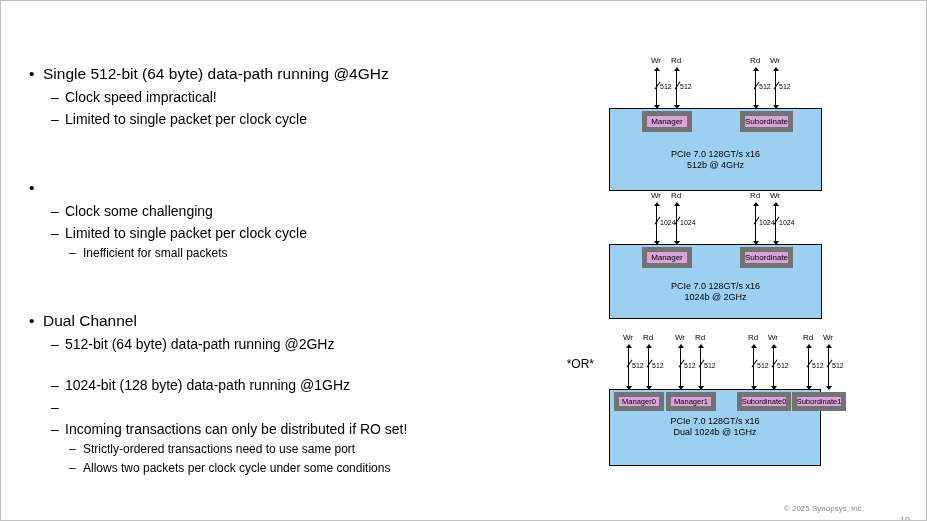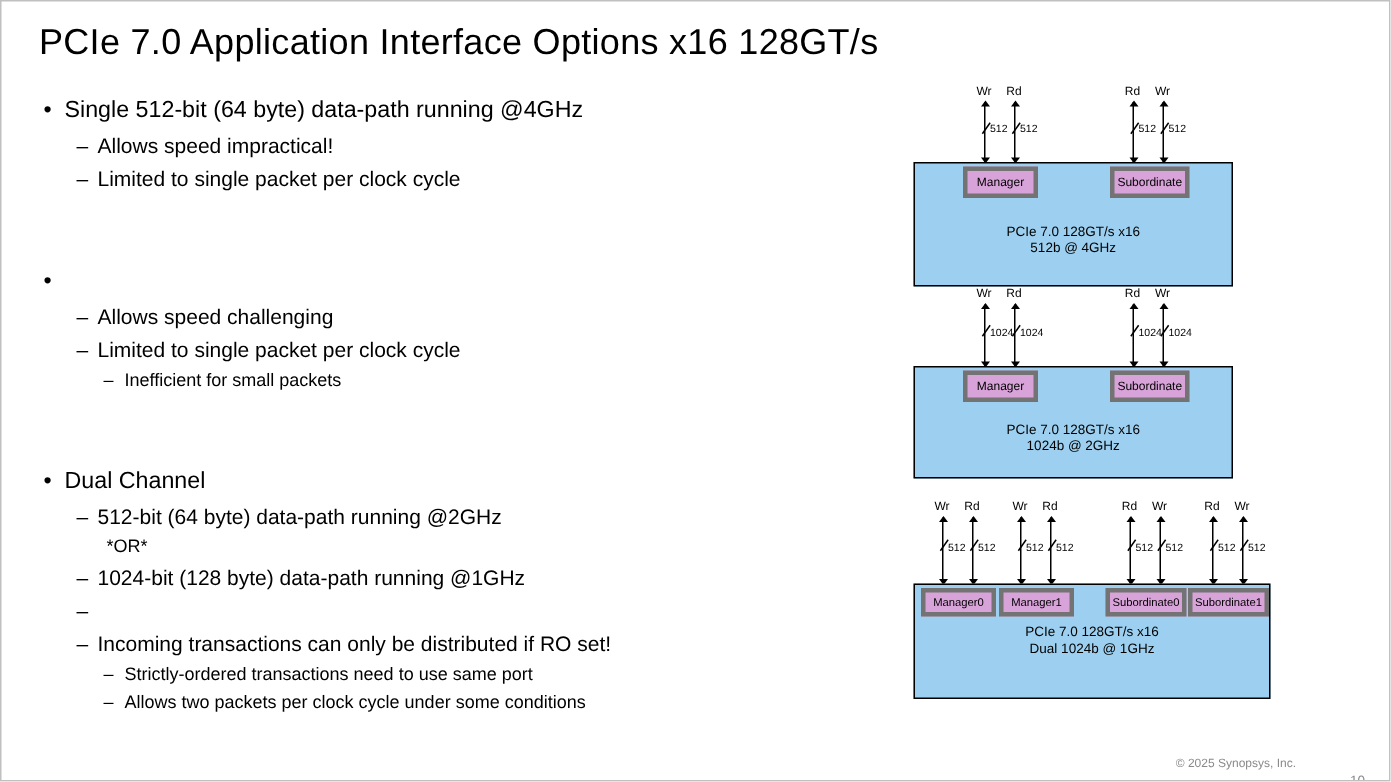--- a/index.html
+++ b/index.html
@@ -14,73 +14,72 @@
   }
   
   .bullets { position:absolute; left:28px; top:64px; width:565px; color:#000; }
   .row { display:flex; align-items:flex-start; }
   .marker { flex:none; width:14px; }
   .lv1 { font-size:15.5px; margin-top:8px; }
   .lv2 { font-size:14px; margin-left:22px; margin-top:6px; }
   .lv3 { font-size:12px; margin-left:40px; margin-top:5px; }
   .first { margin-top:0; }
   .group-start { margin-top:52px; }
-  .or-row { font-size:12px; margin-left:28px; margin-top:5px; }
+  .or-row { font-size:12px; margin-left:28px; margin-top:5px;justify-content:flex-end; }
   
   .diagram { position:absolute; }
   .alabel { position:absolute; top:0; transform:translateX(-50%); font-size:8px; color:#000; line-height:10px; }
   .varrow { position:absolute; width:0; border-left:1px solid #000; }
   .varrow::before {
     content:""; position:absolute; top:-1px; left:-3px;
     border:3px solid transparent; border-top:none; border-bottom:4px solid #000;
   }
   .varrow::after {
     content:""; position:absolute; bottom:-1px; left:-3px;
     border:3px solid transparent; border-bottom:none; border-top:4px solid #000;
   }
   .tick { position:absolute; left:-4px; top:42%; width:9px; border-top:1px solid #000; transform:rotate(-55deg); }
   .wlabel { position:absolute; left:3px; top:38%; font-size:7px; line-height:8px; color:#000; white-space:nowrap; }
   .bluebox { position:absolute; background:#9DD0F0; border:1px solid #000; }
   .pinkbox {
-    position:absolute; top:2px; background:#D8A3D8; border:3px solid #737373;
+    position:absolute; top:2px; background:#D8A3D8; border:5px solid #737373;
     display:flex; align-items:center; justify-content:center; font-size:8px; color:#000;
     white-space:nowrap; overflow:hidden;
   }
   .bluetitle { position:absolute; left:0; right:0; text-align:center; font-size:9px; line-height:10.5px; color:#000; }
   
   .copyright { position:absolute; top:503px; right:62px; font-size:8px; color:#8a8a8a; }
   .pagenum   { position:absolute; top:514px; right:16px; font-size:9px; color:#8a8a8a; }
 </style>
 </head>
 <body>
 
 <div class="slide">
 
-  <div class="title">PCIe 7.0 Application Interface Options x16 128GT/s</div>
 
   <div class="bullets">
     <div class="row lv1 first">
       <span class="marker">•</span>
       <span class="btext">Single 512-bit (64 byte) data-path running @4GHz</span>
     </div>
     <div class="row lv2">
       <span class="marker">–</span>
-      <span class="btext">Allows speed impractical!</span>
+      <span class="btext">Clock speed impractical!</span>
     </div>
     <div class="row lv2">
       <span class="marker">–</span>
       <span class="btext">Limited to single packet per clock cycle</span>
     </div>
 
     <div class="row lv1 group-start">
       <span class="marker">•</span>
     </div>
     <div class="row lv2">
       <span class="marker">–</span>
-      <span class="btext">Allows speed challenging</span>
+      <span class="btext">Clock some challenging</span>
     </div>
     <div class="row lv2">
       <span class="marker">–</span>
       <span class="btext">Limited to single packet per clock cycle</span>
     </div>
     <div class="row lv3">
       <span class="marker">–</span>
       <span class="btext">Inefficient for small packets</span>
     </div>
 
@@ -219,21 +218,21 @@
     </div>
     <div class="varrow" style="left:207px;top:12px;height:44px">
       <span class="tick"></span>
       <span class="wlabel">512</span>
     </div>
     <div class="varrow" style="left:227px;top:12px;height:44px">
       <span class="tick"></span>
       <span class="wlabel">512</span>
     </div>
 
-    <div class="bluebox" style="left:8px;top:56px;width:238px;height:77px">
+    <div class="bluebox" style="left:8px;top:56px;width:212px;height:77px">
       <div class="pinkbox" style="left:4px;width:50px;height:19px;font-size:7.5px">Manager0</div>
       <div class="pinkbox" style="left:56px;width:50px;height:19px;font-size:7.5px">Manager1</div>
       <div class="pinkbox" style="left:127px;width:54px;height:19px;font-size:7.5px">Subordinate0</div>
       <div class="pinkbox" style="left:182px;width:54px;height:19px;font-size:7.5px">Subordinate1</div>
       <div class="bluetitle" style="top:26px">
         <div>PCIe 7.0 128GT/s x16</div>
         <div>Dual 1024b @ 1GHz</div>
       </div>
     </div>
   </div>

